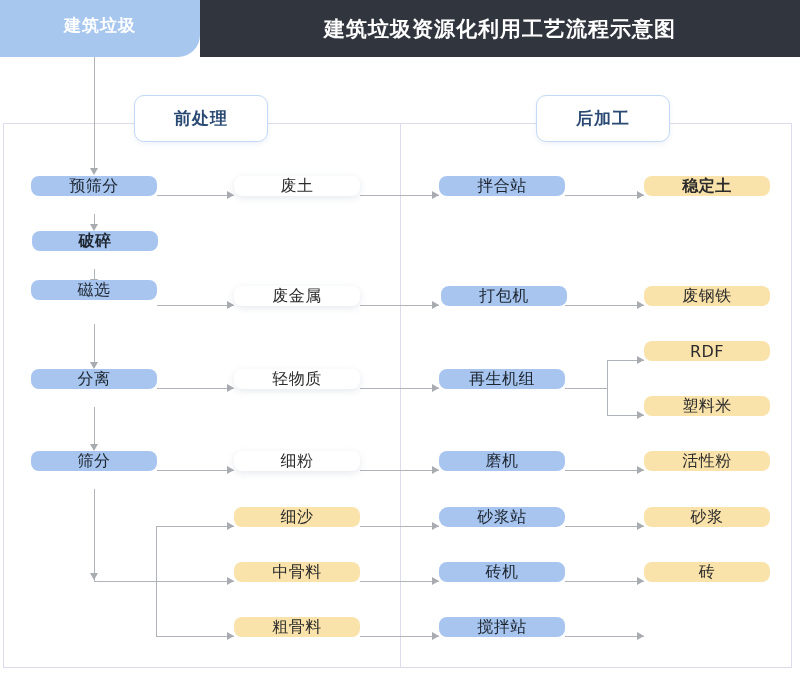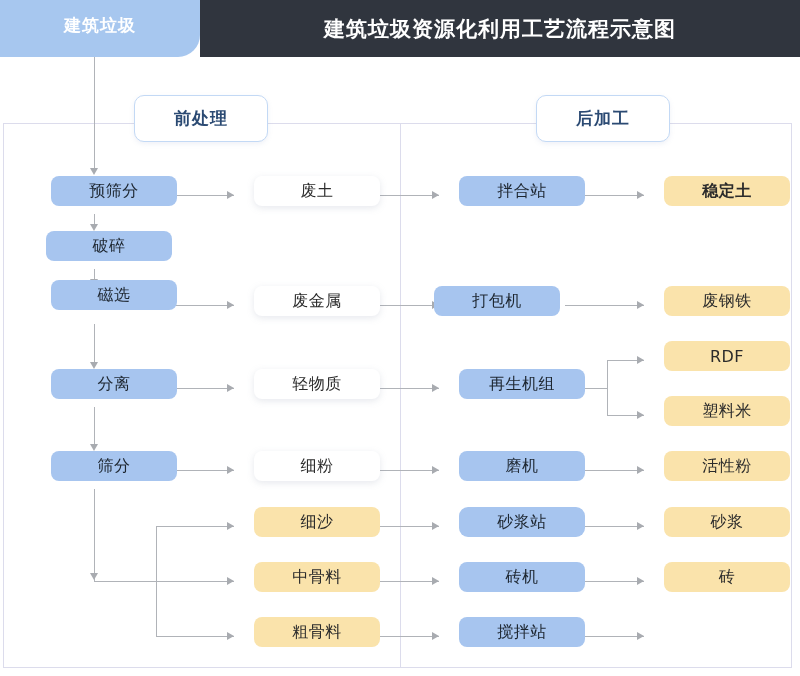--- a/index.html
+++ b/index.html
@@ -59,26 +59,25 @@
     display:flex;align-items:center;justify-content:center;
     color:#2b4a73;font-size:17px;font-weight:bold;letter-spacing:1px;
     box-shadow:0 2px 5px rgba(130,150,190,.13);
     z-index:6;
   }
   #chip-pre{left:134px;top:95px;width:132px;}
   #chip-post{left:536px;top:95px;width:132px;}
 
   
   .node{
-    position:absolute;width:126px;height:30px;
+    position:absolute;width:126px;height:20px;
     border-radius:8px;
     display:flex;align-items:center;justify-content:center;
     font-size:16px;letter-spacing:.5px;
     z-index:5;
-    margin-left:20px;
   }
   .node.blue{background:#a7c5ef;color:#1d2630;}
   .node.white{background:#ffffff;color:#2b2b2b;
     box-shadow:0 2px 7px rgba(140,150,175,.22);}
   .node.amber{background:#fae3ab;color:#2b2b2b;}
 
   
   .ln{position:absolute;background:#b0b3b8;z-index:2;}
   .ln.h{height:1px;}
   .ln.v{width:1px;}
@@ -169,35 +168,35 @@
   <div class="ln h" style="left:565px;top:470px;width:79px;"></div>
   <div class="arw r" style="left:637px;top:466px;"></div>
   <div class="ln h" style="left:565px;top:526px;width:79px;"></div>
   <div class="arw r" style="left:637px;top:522px;"></div>
   <div class="ln h" style="left:565px;top:581px;width:79px;"></div>
   <div class="arw r" style="left:637px;top:577px;"></div>
   <div class="ln h" style="left:565px;top:636px;width:79px;"></div>
   <div class="arw r" style="left:637px;top:632px;"></div>
 
   <div class="node blue" style="left:31px;top:176px;">预筛分</div>
-  <div class="node blue" style="left:26px;top:231px;">破碎</div>
+  <div class="node blue" style="left:32px;top:231px;font-weight:bold;">破碎</div>
   <div class="node blue" style="left:31px;top:280px;">磁选</div>
   <div class="node blue" style="left:31px;top:369px;">分离</div>
   <div class="node blue" style="left:31px;top:451px;">筛分</div>
 
   <div class="node white" style="left:234px;top:176px;">废土</div>
   <div class="node white" style="left:234px;top:286px;">废金属</div>
   <div class="node white" style="left:234px;top:369px;">轻物质</div>
   <div class="node white" style="left:234px;top:451px;">细粉</div>
   <div class="node amber" style="left:234px;top:507px;">细沙</div>
   <div class="node amber" style="left:234px;top:562px;">中骨料</div>
   <div class="node amber" style="left:234px;top:617px;">粗骨料</div>
 
   <div class="node blue" style="left:439px;top:176px;">拌合站</div>
-  <div class="node blue" style="left:414px;top:286px;">打包机</div>
+  <div class="node blue" style="left:441px;top:286px;">打包机</div>
   <div class="node blue" style="left:439px;top:369px;">再生机组</div>
   <div class="node blue" style="left:439px;top:451px;">磨机</div>
   <div class="node blue" style="left:439px;top:507px;border-radius:9px;">砂浆站</div>
   <div class="node blue" style="left:439px;top:562px;">砖机</div>
   <div class="node blue" style="left:439px;top:617px;">搅拌站</div>
 
   <div class="node amber" style="left:644px;top:176px;font-weight:bold;">稳定土</div>
   <div class="node amber" style="left:644px;top:286px;">废钢铁</div>
   <div class="node amber" style="left:644px;top:341px;">RDF</div>
   <div class="node amber" style="left:644px;top:396px;">塑料米</div>

